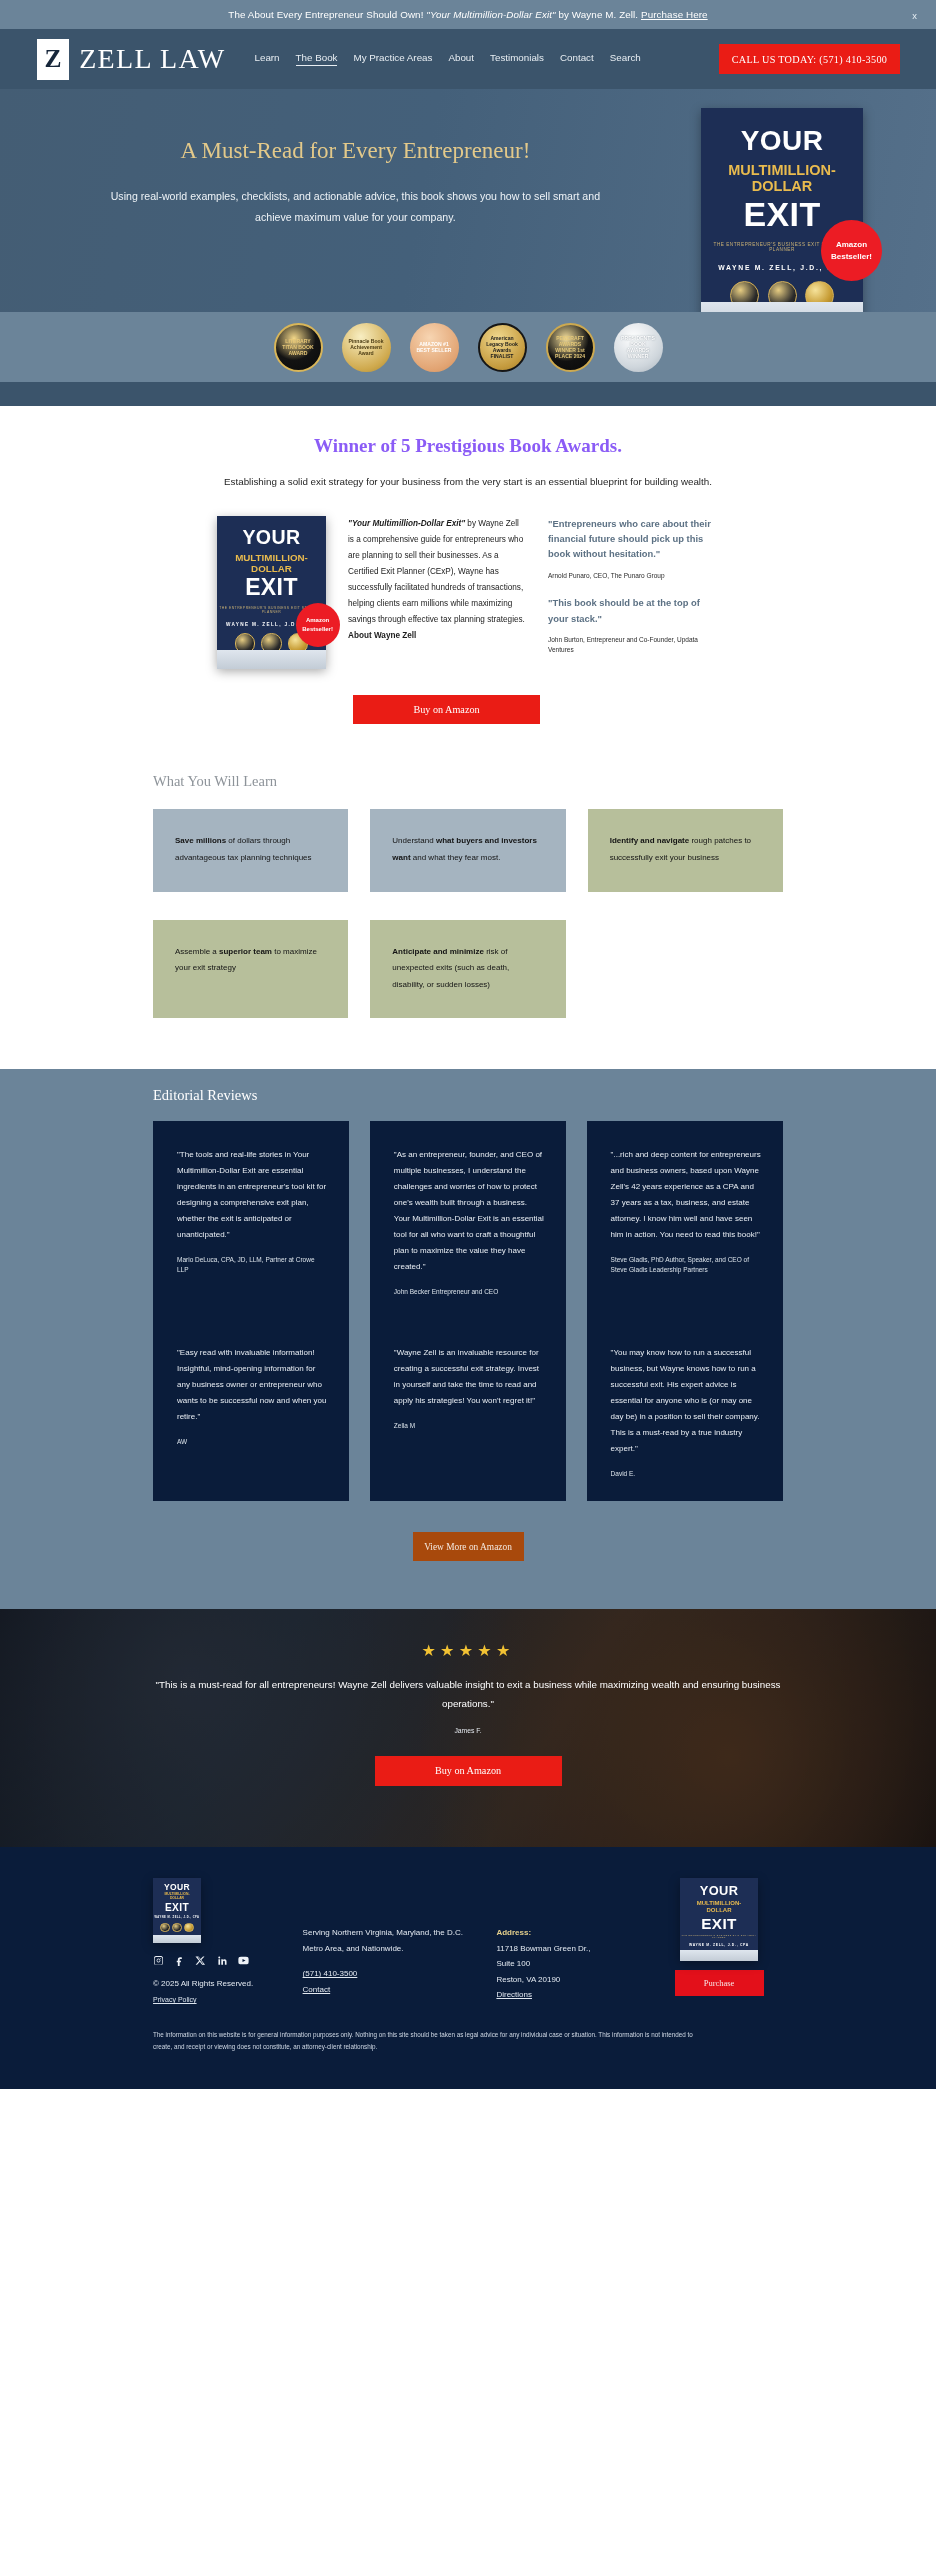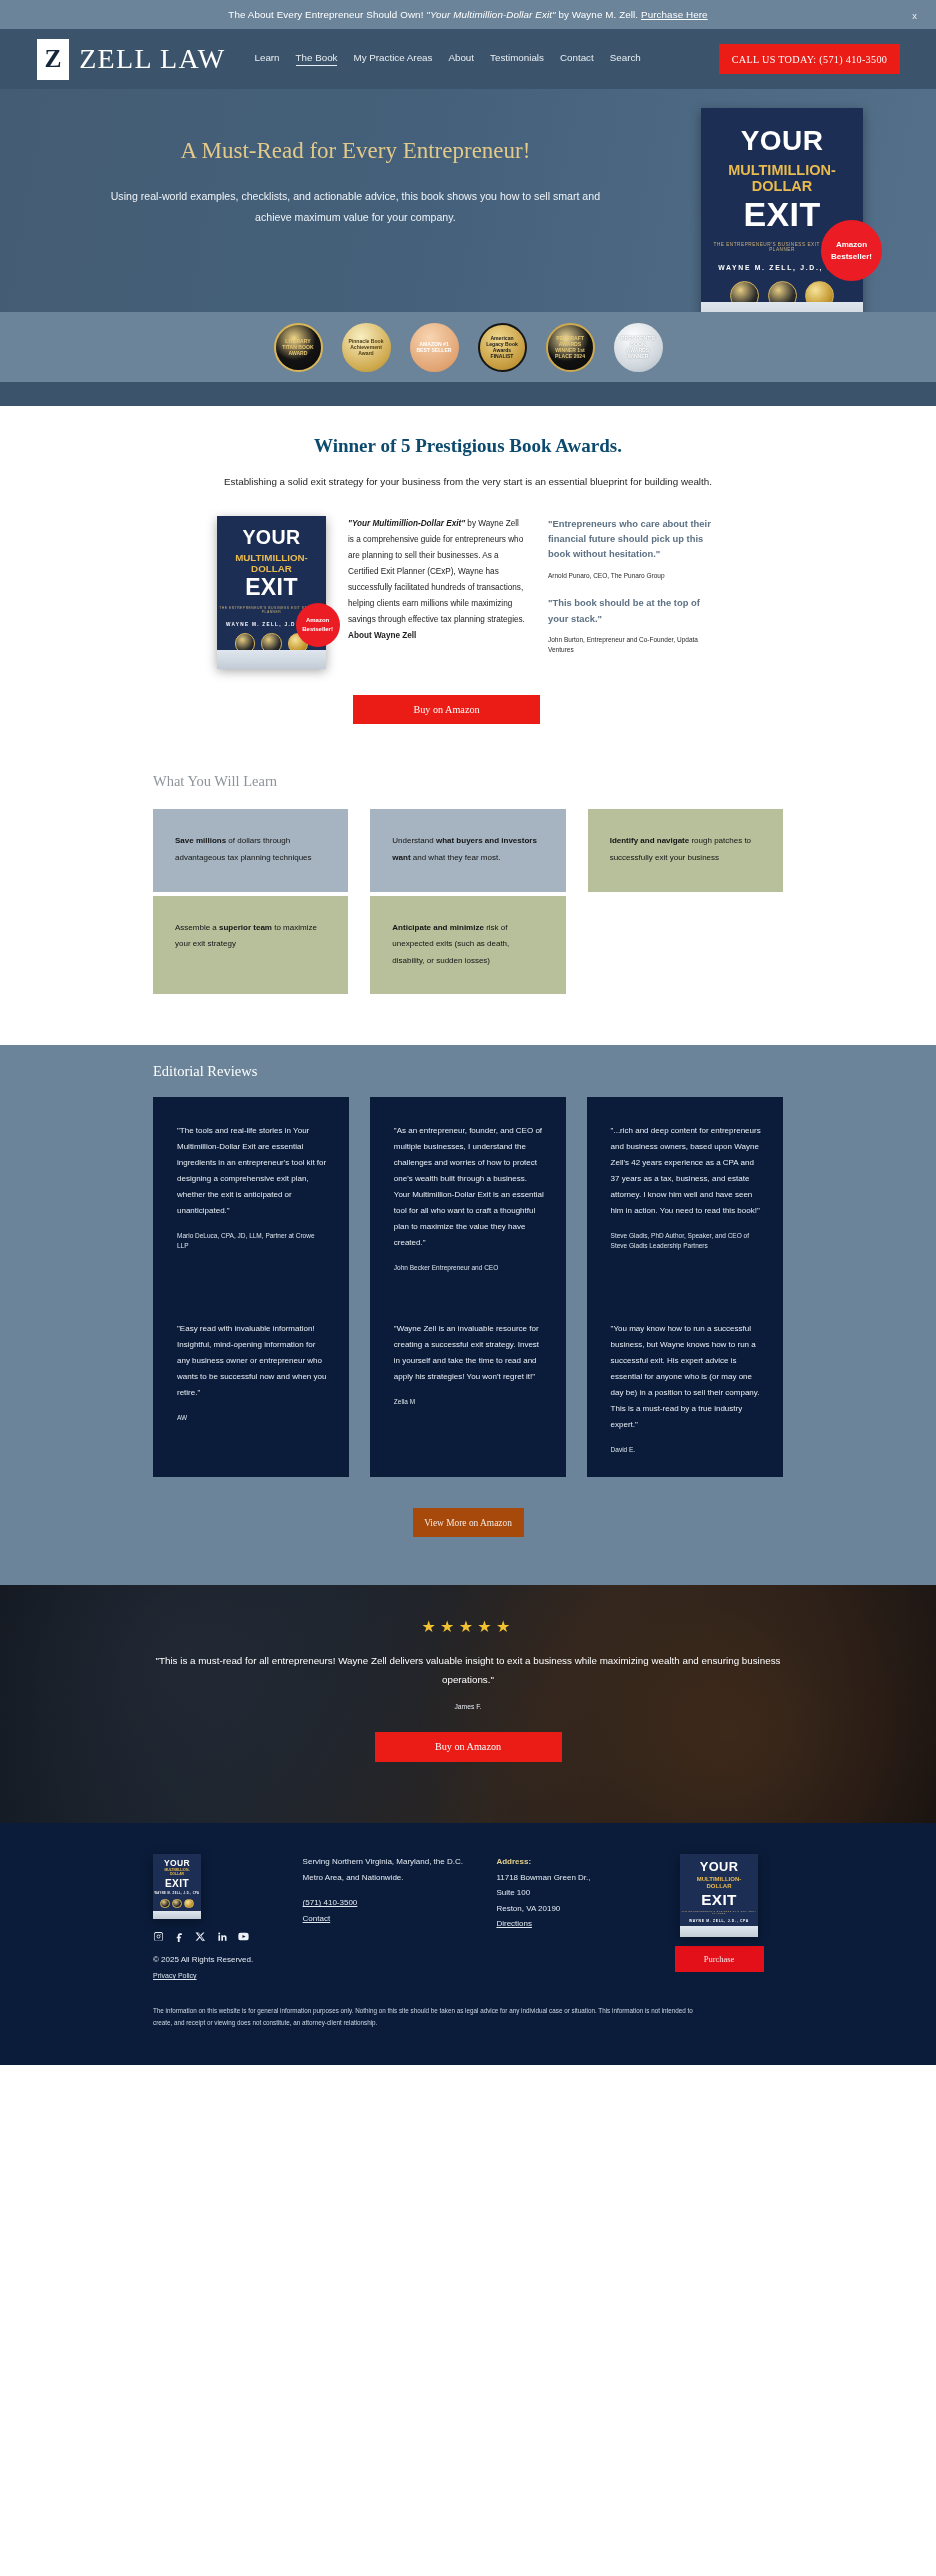--- a/index.html
+++ b/index.html
@@ -188,21 +188,21 @@
   .aw3 { background: radial-gradient(circle at 40% 30%, #f7d5b2, #e2a473 70%, #cf8d56); color:#fff; }
   .aw4 { background: radial-gradient(circle at 40% 30%, #f1d98f, #c49a3d 70%, #9d7a2b); color:#1b1b1b; border:2.6px solid #161616; }
   .aw5 { background: radial-gradient(circle at 40% 30%, #f3dd9a, #111 55%, #080808); color:#e4c879; border:2.6px solid #cda94f; }
   .aw6 { background: radial-gradient(circle at 40% 30%, #ffffff, #cfd6dc 65%, #a7b1ba); color:#ffffff; text-shadow:0 0 1.7px #7c8892; }
   .strip-dark { background: #3b546b; height: 24px; }
 
   
   .sec-white { background: #fff; padding: 29px 0 0; }
   .awards-title {
     font-family: "Liberation Serif", serif;
-    color: #0c4a6e;
+    color: #8b5cf6;
     font-size: 19px;
     text-align: center;
     margin-bottom: 19px;
   }
   .awards-sub {
     text-align: center;
     font-size: 9.8px;
     color: #1f1f1f;
     margin-bottom: 29px;
   }
@@ -256,21 +256,21 @@
   
   .learn { background:#fff; padding: 49px 0 51px; }
   .learn-inner { padding: 0 153px; }
   .learn h2 {
     font-family: "Liberation Serif", serif;
     font-weight: 400;
     color: #8d9399;
     font-size: 14.5px;
     margin-bottom: 19px;
   }
-  .learn-grid { display: grid; grid-template-columns: repeat(3, 1fr); gap: 4px 22px; }
+  .learn-grid { display: grid; grid-template-columns: repeat(3, 1fr); gap: 28px 22px; }
   .learn-card {
     padding: 24px 25.5px 25.5px 22px;
     font-size: 8px;
     line-height: 2.05;
     color: #141414;
     min-height: 75px;
   }
   .learn-card.blue { background: #a5b4c0; }
   .learn-card.green { background: #b7bf9b; }
   .learn-card b { font-weight: 700; }
@@ -364,21 +364,21 @@
   .foot-book .bc-exit { font-size: 10.2px; }
   .foot-book .bc-auth { font-size: 2.6px; margin-top: 3.4px; letter-spacing: 0.5px; }
   .foot-book .bc-medals { margin-top: 3.4px; gap: 2.6px; }
   .foot-book .medal { width: 9.4px; height: 9.4px; }
   .foot-book .bc-snow { height: 8.5px; }
   .socials { display: flex; gap: 10.2px; margin: 12px 0 10.2px; align-items: center; }
   .socials span { width: 11px; height: 11px; display: inline-flex; align-items: center; justify-content: center; cursor: pointer; }
   .socials svg { width: 11px; height: 11px; fill: #eef2f7; }
   .copy { font-size: 8px; line-height: 1.9; }
   .copy a { color: #dce4ee; text-decoration: underline; display: inline-block; margin-top: 1.7px; font-size: 7px; }
-  .foot-col { font-size: 8px; line-height: 1.95; }
+  .foot-col { font-size: 8px; line-height: 1.95; margin-top: 47px; }
   .foot-col a { color: #e3e9f1; text-decoration: underline; }
   .foot-col .addr-label { color: #e4cf8c; font-weight: 700; }
   .foot-col .gap { height: 10.2px; }
   .foot-right { text-align: center; }
   .purchase-btn {
     display: block;
     width: 89px;
     margin: 9.4px auto 0;
     background: #e3101a;
     color: #f6e6e6;

